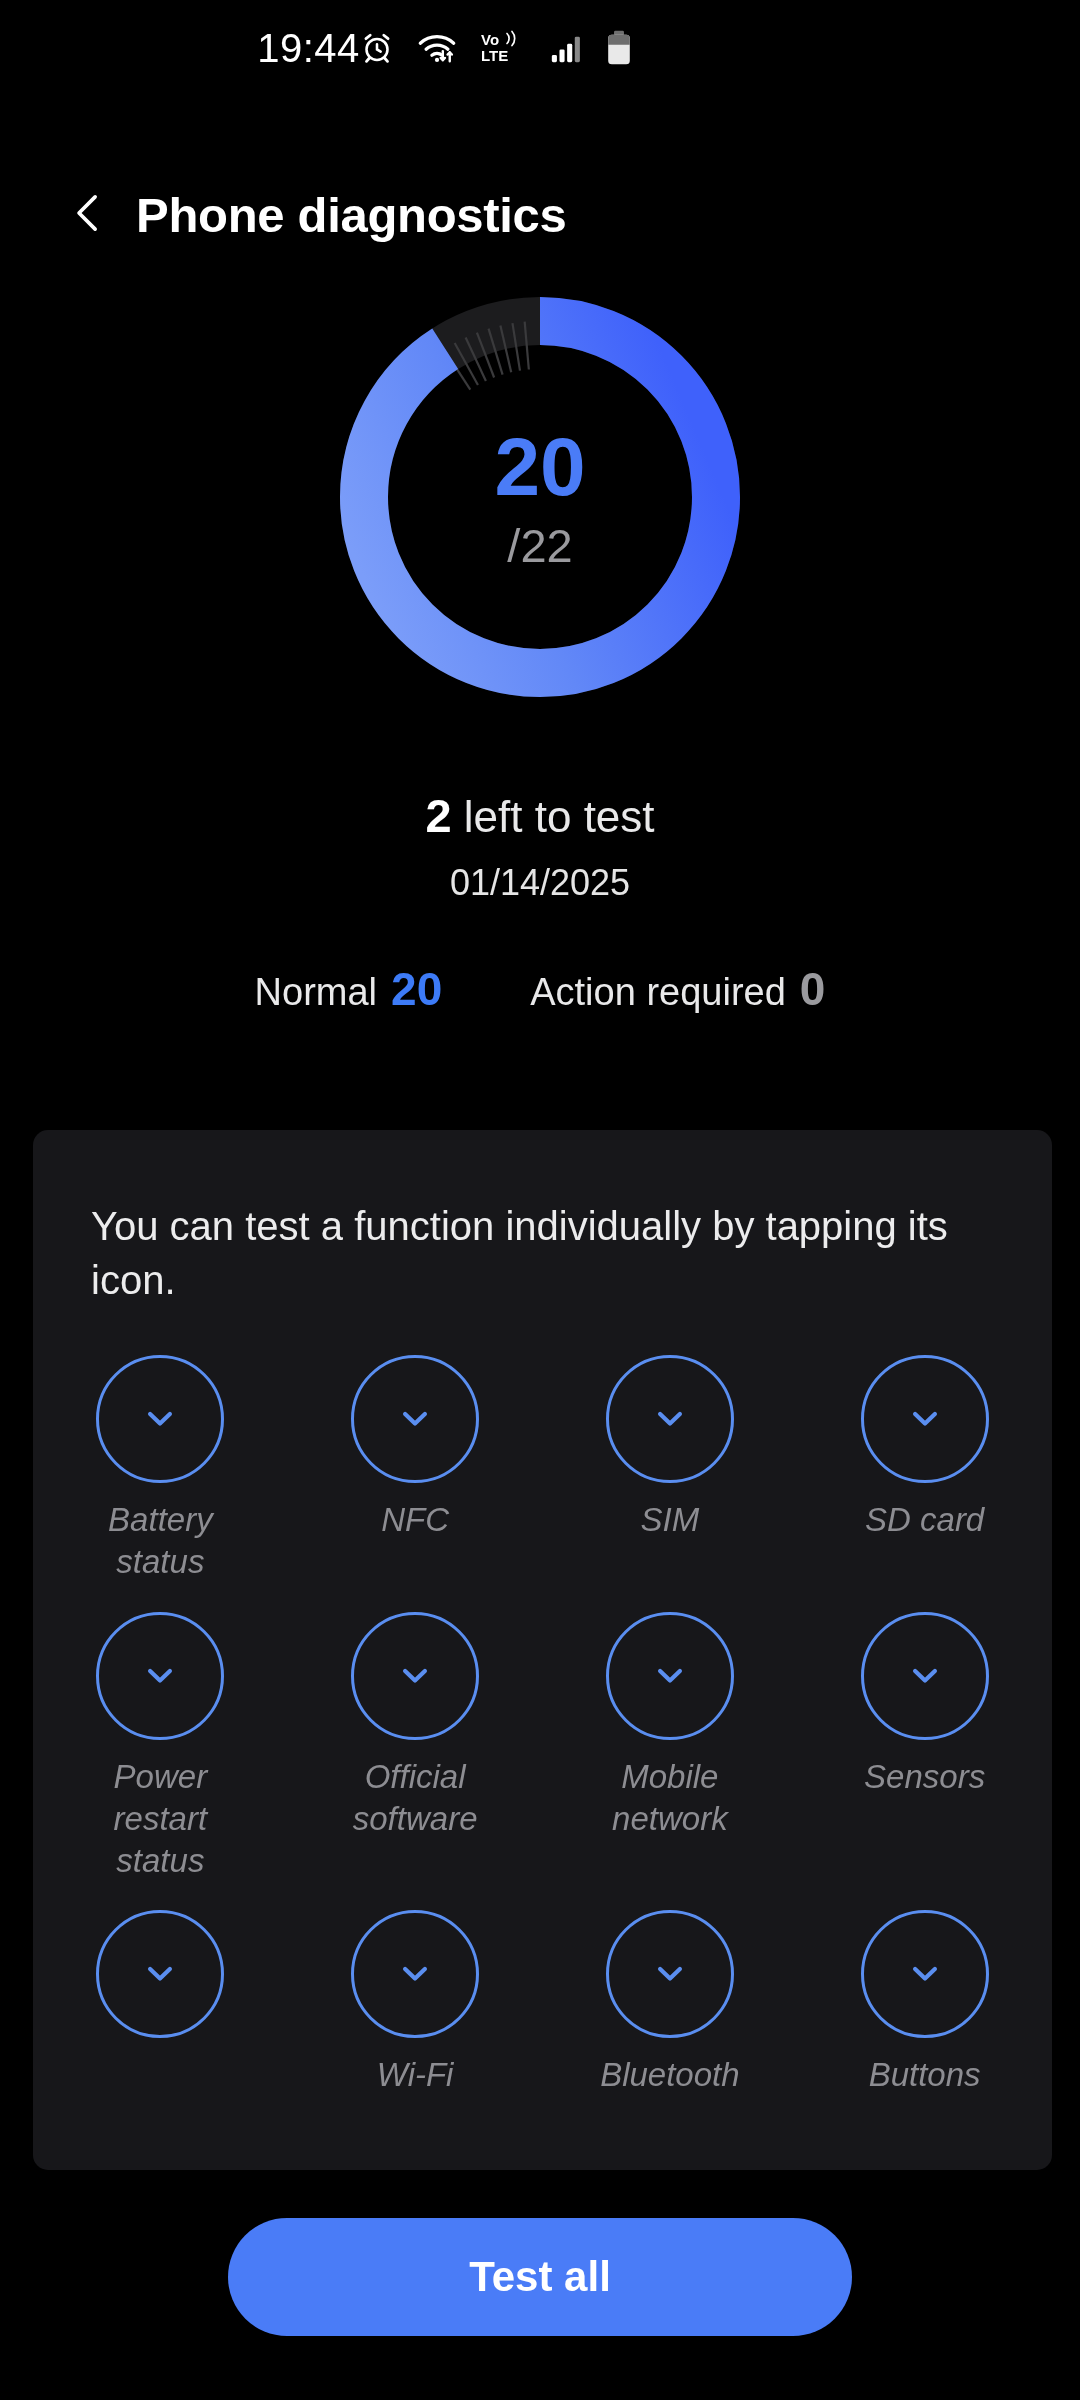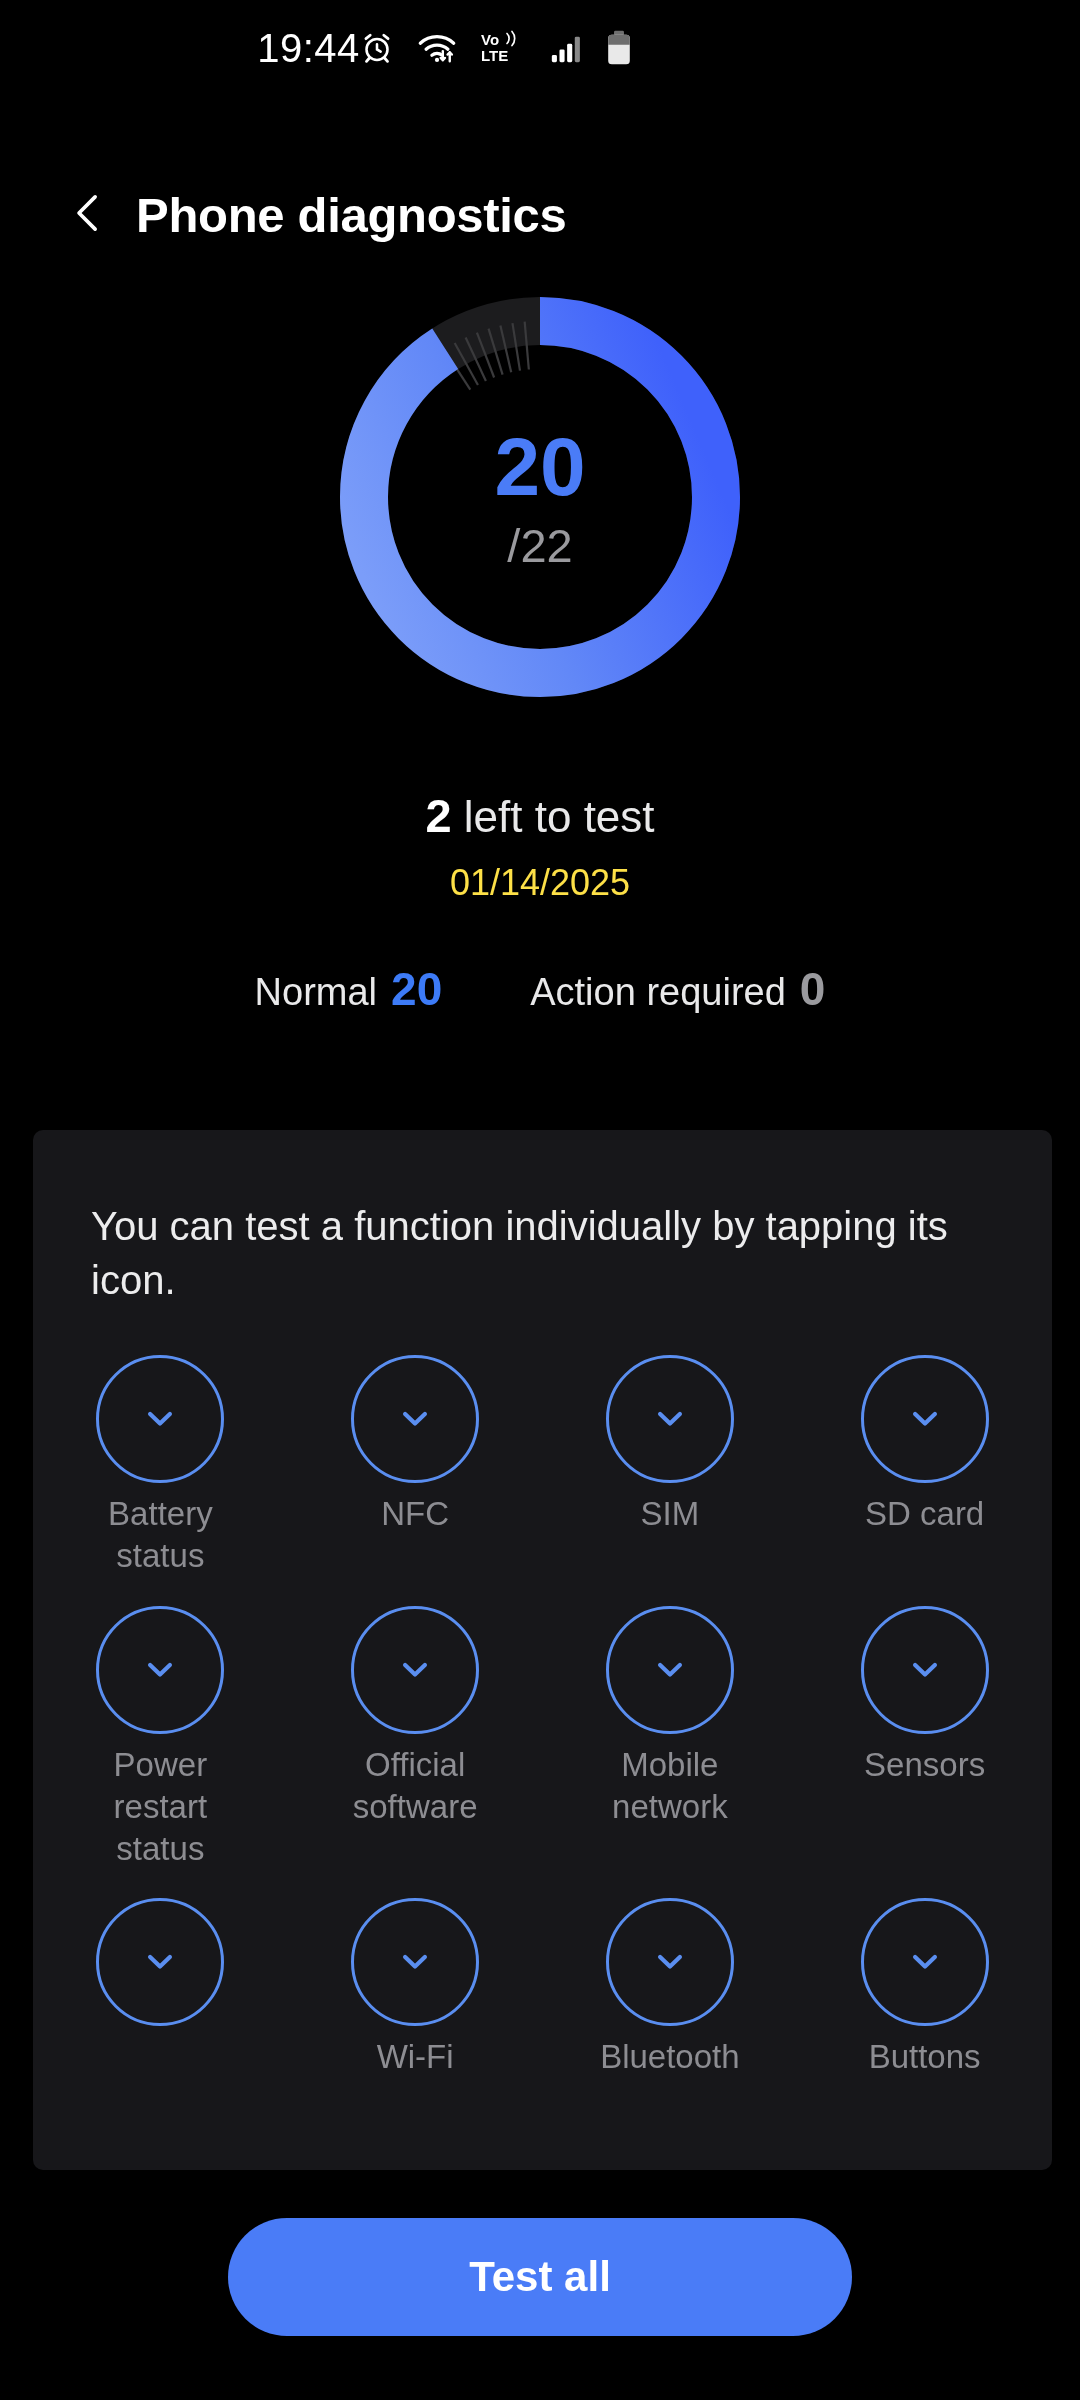--- a/index.html
+++ b/index.html
@@ -51,59 +51,59 @@
 
   
   .left-line{
     position:absolute; top:788px; left:0; width:1080px;
     text-align:center; color:#e9e9ea; font-size:44px;
   }
   .left-line b{ font-weight:bold; font-size:47px; color:#fff; }
   .left-line span.rest{ font-weight:normal;text-align:right; }
   .date{
     position:absolute; top:862px; left:0; width:1080px;
-    text-align:center; color:#fde047; font-size:36px;
+    text-align:center; color:#e5e5e5; font-size:36px;
   }
   .counts{
     position:absolute; top:962px; left:0; width:1080px;
     display:flex; align-items:baseline; justify-content:center; gap:32px;
     color:#e9e9ea; font-size:38px;
   }
   .counts .grp{ display:flex; align-items:baseline; gap:14px; }
   .counts .num-blue{ color:#3d7bf7; font-size:46px; font-weight:bold; }
   .counts .num-gray{ color:#9a9a9e; font-size:46px; font-weight:bold; }
   .counts .gap{ width:24px; }
 
   
   .card{
     position:absolute; left:33px; top:1130px;
     width:1019px; height:1040px;
-    background:#17171a; border-radius:10px;
+    background:#17171a; border-radius:15px;
     overflow:hidden;
   }
   .card-desc{
     color:#ececed; font-size:40px; line-height:1.34;
     padding:70px 58px 0 58px;
   }
   .grid{
     margin-top:48px;
     display:grid; grid-template-columns:repeat(4,1fr);
     row-gap:28px;
   }
   .cell{
     display:flex; flex-direction:column; align-items:center;
   }
   .circle{
     width:128px; height:128px; border-radius:50%;
     border:3px solid #5a8ef0;
     display:flex; align-items:center; justify-content:center;
   }
   .cell-label{
-    margin-top:10px; width:190px; text-align:center;
-    color:#8d8d92; font-size:33px; line-height:1.28;
+    margin-top:16px; width:190px; text-align:center;
+    color:#8d8d92; font-size:33px; line-height:1.28;font-style:italic;
   }
 
   
   .test-all{
     position:absolute; left:228px; top:2218px;
     width:624px; height:118px; border-radius:59px;
     background:#4a7cf7; border:none;
     color:#fff; font-size:42px; font-weight:bold;
     font-family:"Liberation Sans", sans-serif;
     display:flex; align-items:center; justify-content:center;

